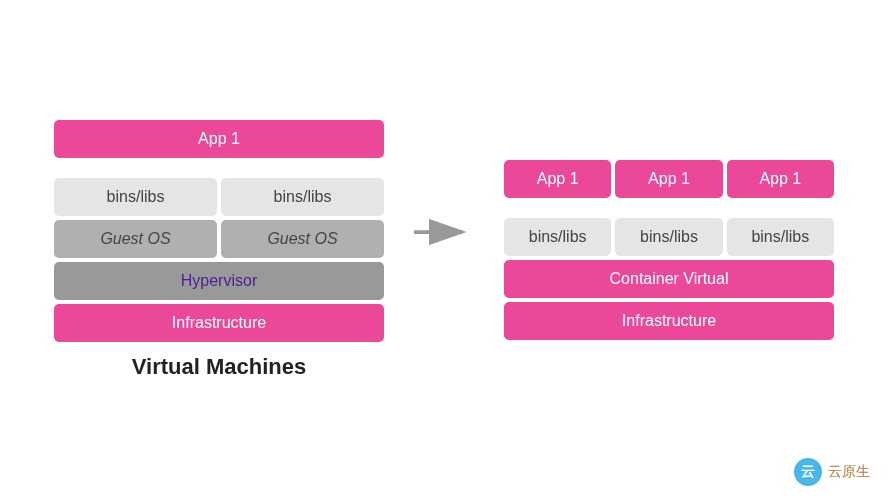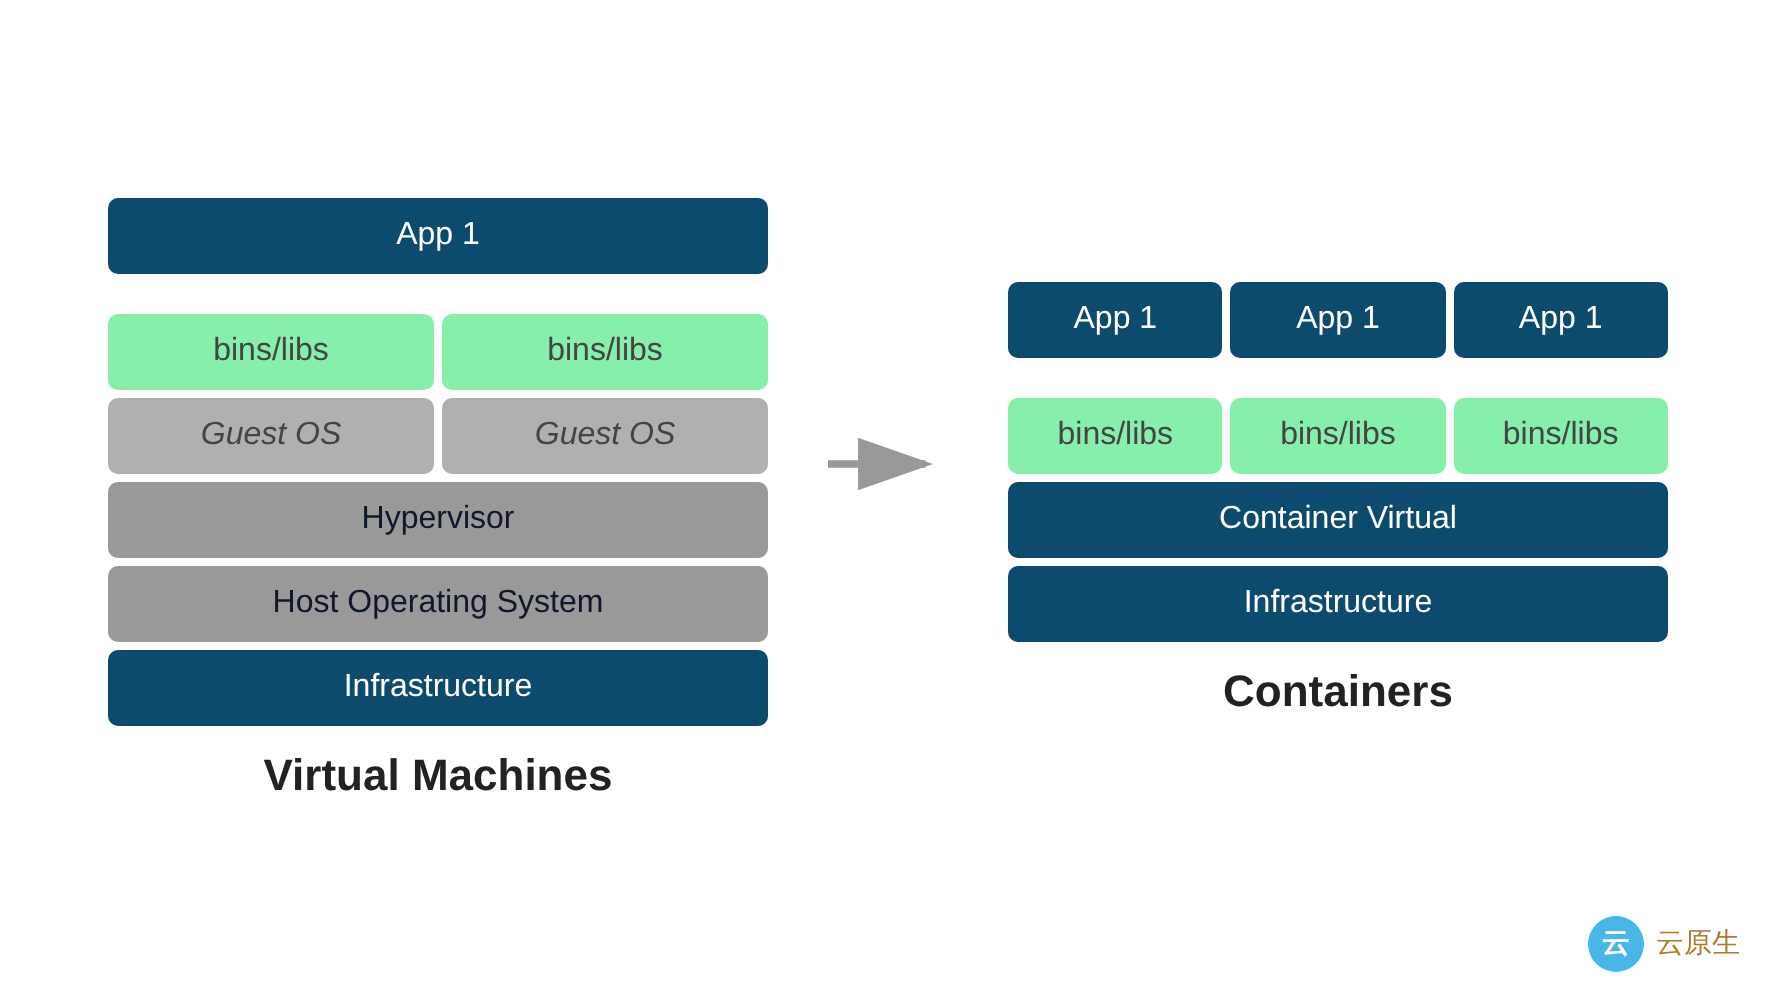--- a/index.html
+++ b/index.html
@@ -50,36 +50,36 @@
       align-items: center;
       justify-content: center;
       border-radius: 5px;
       font-size: 16px;
       color: #fff;
       padding: 10px 6px;
       text-align: center;
       flex: 1;
     }
     .cell-blue {
-      background-color: #0c4a6e;
+      background-color: #ec4899;
       color: #fff;
     }
     .cell-lgray {
-      background-color: #86efac;
+      background-color: #e5e5e5;
       color: #444;
       margin-top: 16px;
     }
     .cell-mgray {
       background-color: #b0b0b0;
       color: #444;
       font-style: italic;
     }
     .cell-dgray {
       background-color: #999;
-      color: #0f172a;
+      color: #4c1d95;
     }
     .full-width {
       flex: 1;
     }
     .arrow-container {
       display: flex;
       align-items: center;
       justify-content: center;
       padding-bottom: 36px;
     }
@@ -128,23 +128,20 @@
           <div class="cell cell-lgray">bins/libs</div>
         </div>
         <div class="row">
           <div class="cell cell-mgray">Guest OS</div>
           <div class="cell cell-mgray">Guest OS</div>
         </div>
         <div class="row">
           <div class="cell cell-dgray full-width">Hypervisor</div>
         </div>
         <div class="row">
-          <div class="cell cell-dgray full-width">Host Operating System</div>
-        </div>
-        <div class="row">
           <div class="cell cell-blue full-width">Infrastructure</div>
         </div>
       </div>
     <div class="column-title">Virtual Machines</div>
   </div>
 
   <div class="arrow-container">
     <svg class="arrow" viewBox="0 0 80 40" xmlns="http://www.w3.org/2000/svg">
       <defs>
         <marker id="arrowhead" markerWidth="10" markerHeight="7" refX="9" refY="3.5" orient="auto">
@@ -167,21 +164,20 @@
           <div class="cell cell-lgray">bins/libs</div>
           <div class="cell cell-lgray">bins/libs</div>
         </div>
         <div class="row">
           <div class="cell cell-blue full-width">Container Virtual</div>
         </div>
         <div class="row">
           <div class="cell cell-blue full-width">Infrastructure</div>
         </div>
       </div>
-    <div class="column-title">Containers</div>
   </div>
 
 </div>
 
 <div class="watermark">
   <div class="watermark-icon">云</div>
   <span class="watermark-text">云原生</span>
 </div>
 
 </body></html>

